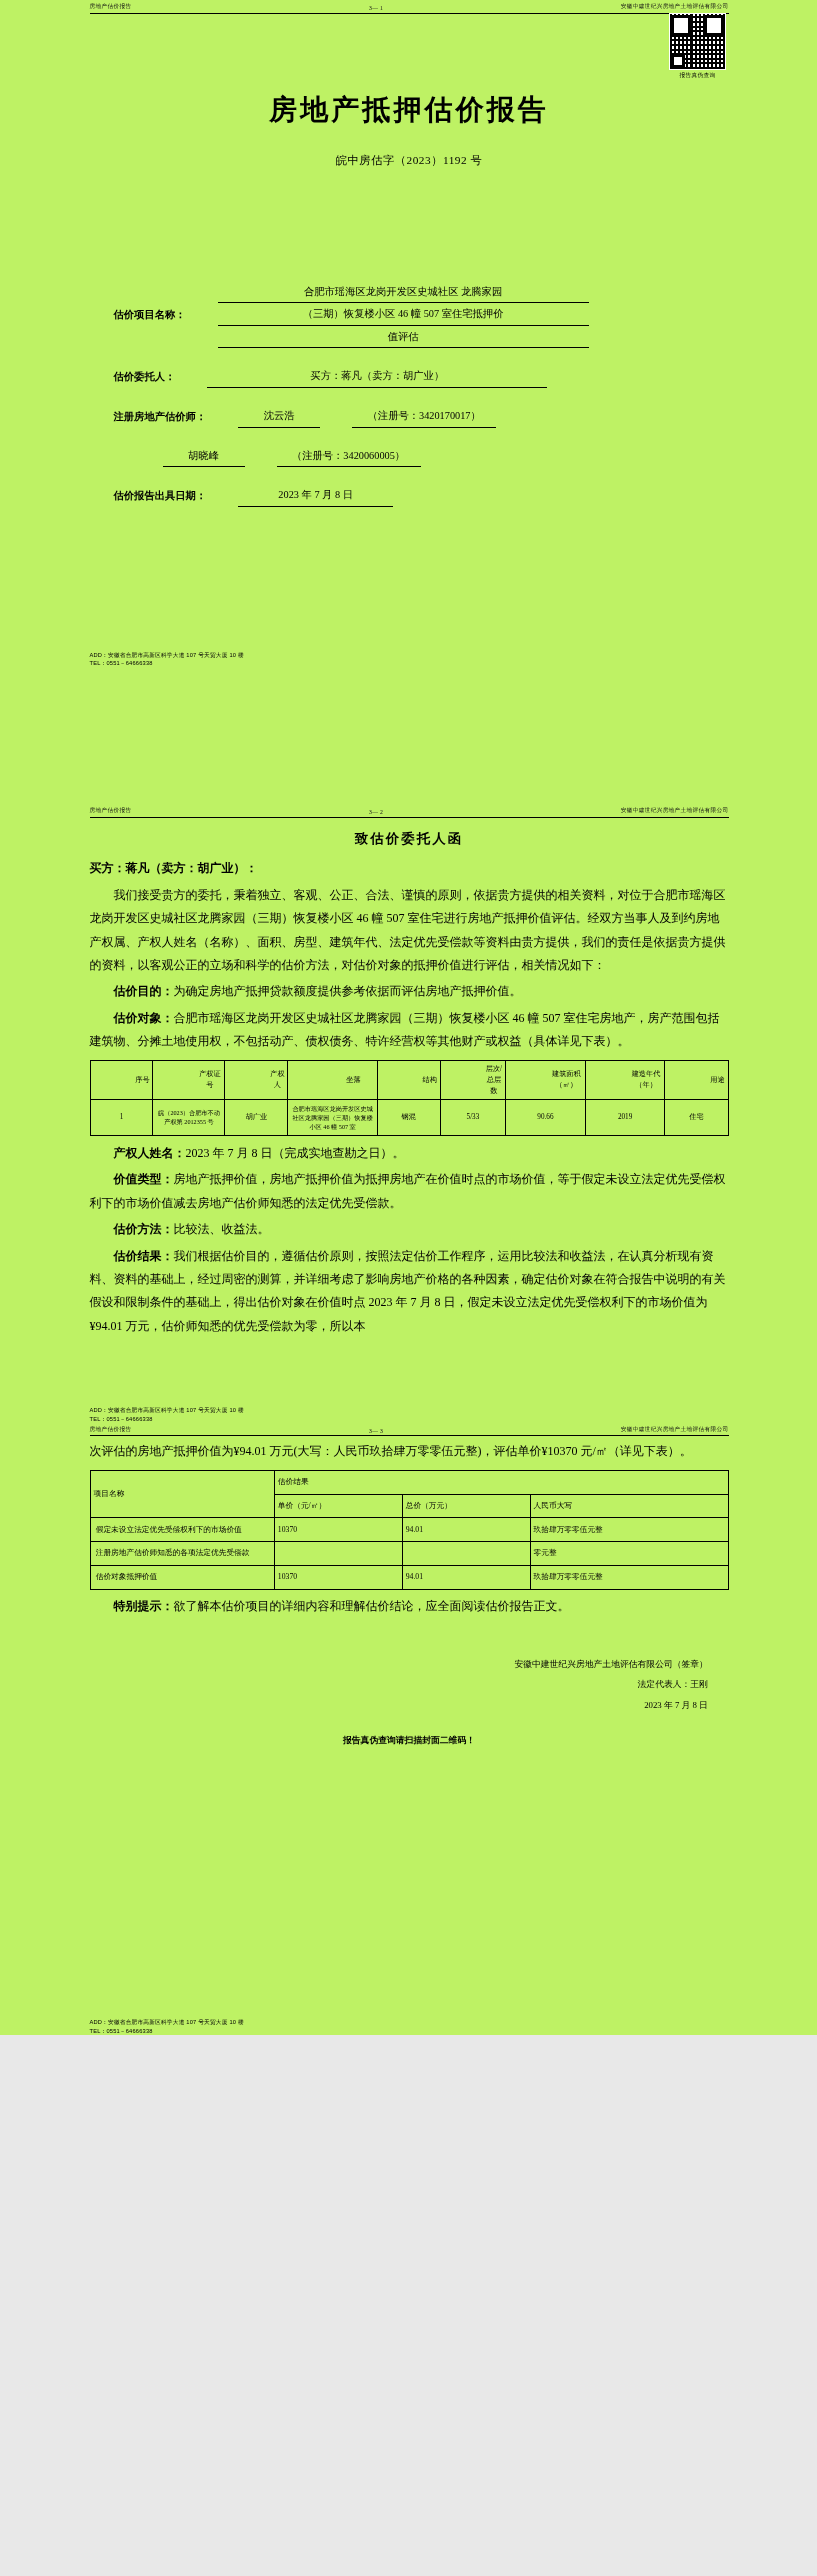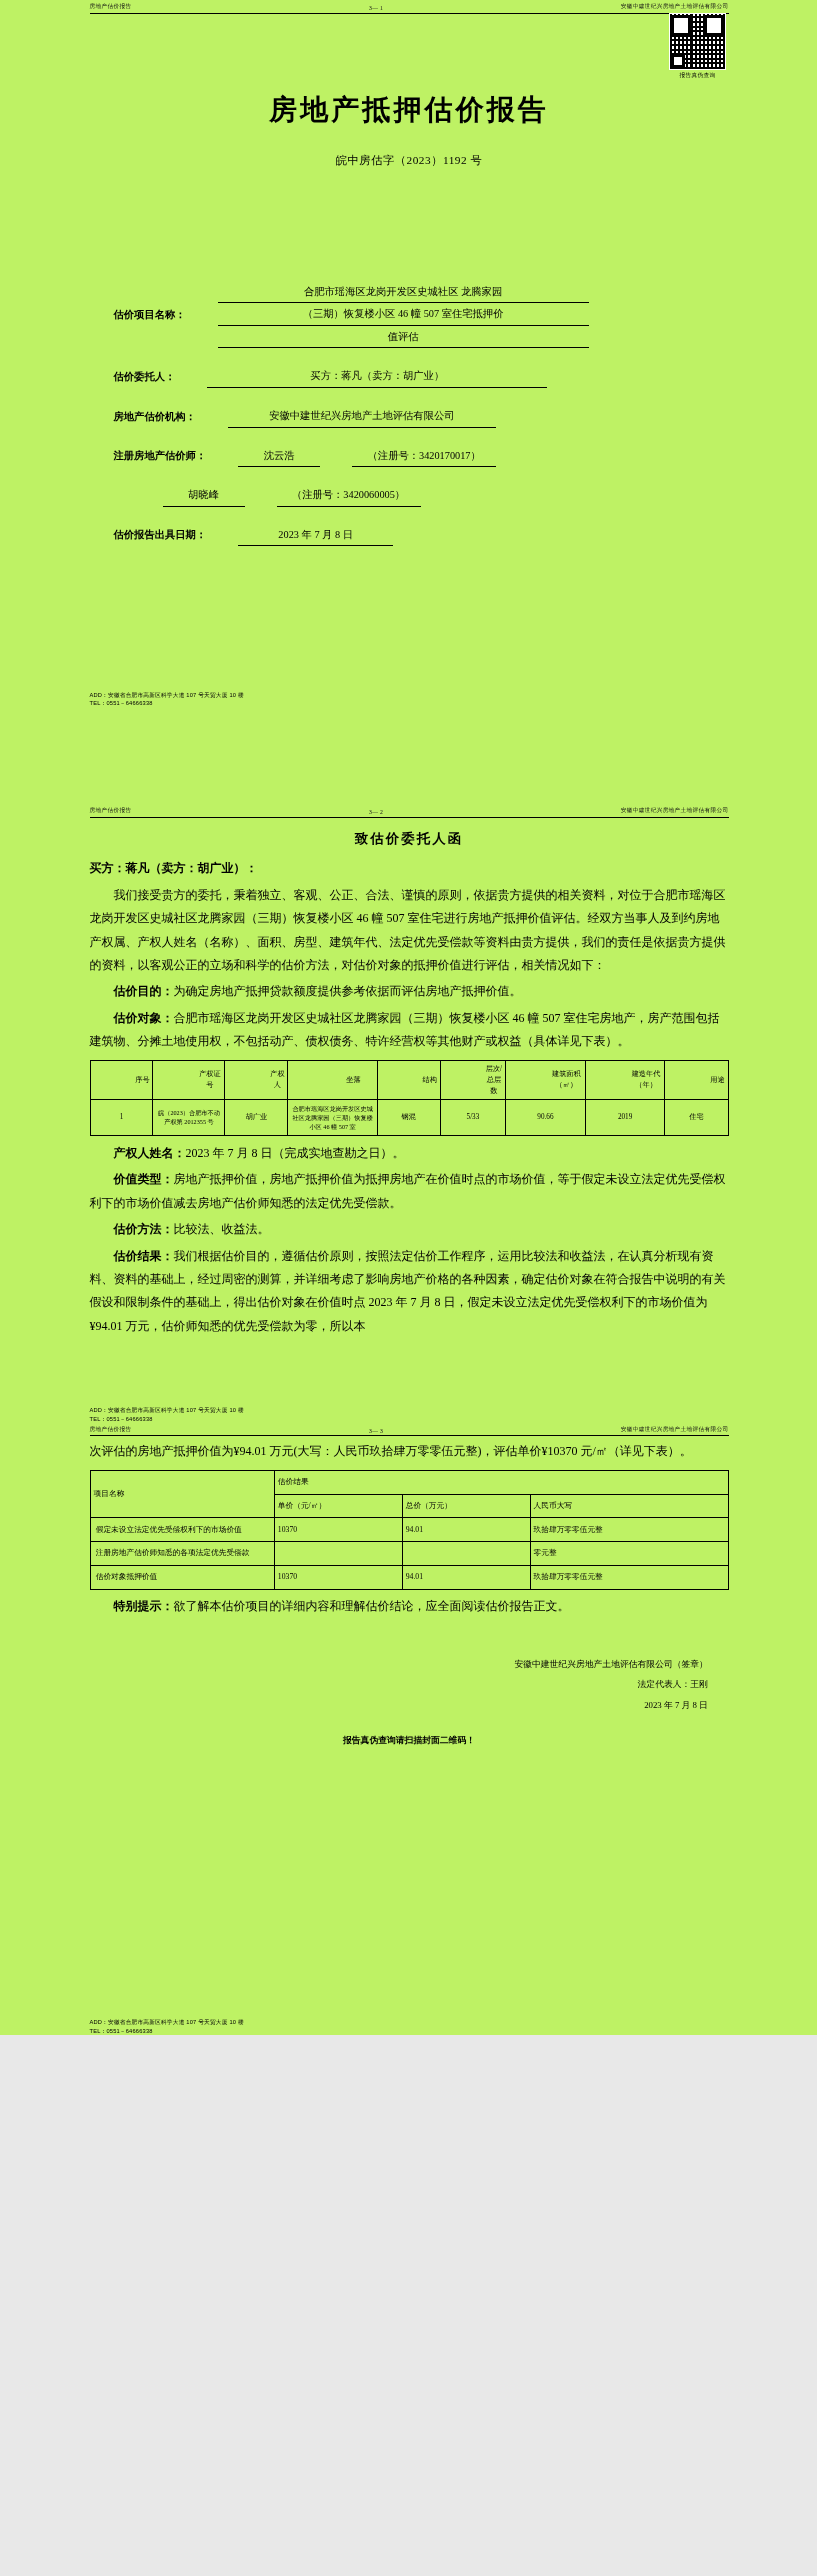--- a/index.html
+++ b/index.html
@@ -210,24 +210,20 @@
           <span class="proj-line2">（三期）恢复楼小区 46 幢 507 室住宅抵押价</span>
           <span class="proj-line3">值评估</span>
         </span>
       </div>
 
       <div class="fld buyer-row">
         <span class="lbl">估价委托人：</span>
         <span class="val center wide">买方：蒋凡（卖方：胡广业）</span>
       </div>
 
-      <div class="fld">
-        <span class="lbl">房地产估价机构：</span>
-        <span class="val center" style="min-width:268px">安徽中建世纪兴房地产土地评估有限公司</span>
-      </div>
 
       <div class="fld">
         <span class="lbl">注册房地产估价师：</span>
         <span class="val center" style="min-width:82px">沈云浩</span>
         <span class="val center" style="min-width:144px">（注册号：3420170017）</span>
       </div>
 
       <div class="fld cert-row">
         <span class="val center" style="min-width:82px">胡晓峰</span>
         <span class="val center" style="min-width:144px">（注册号：3420060005）</span>

